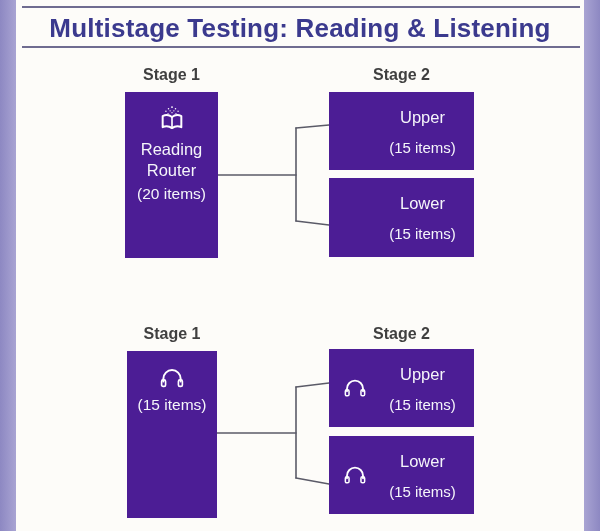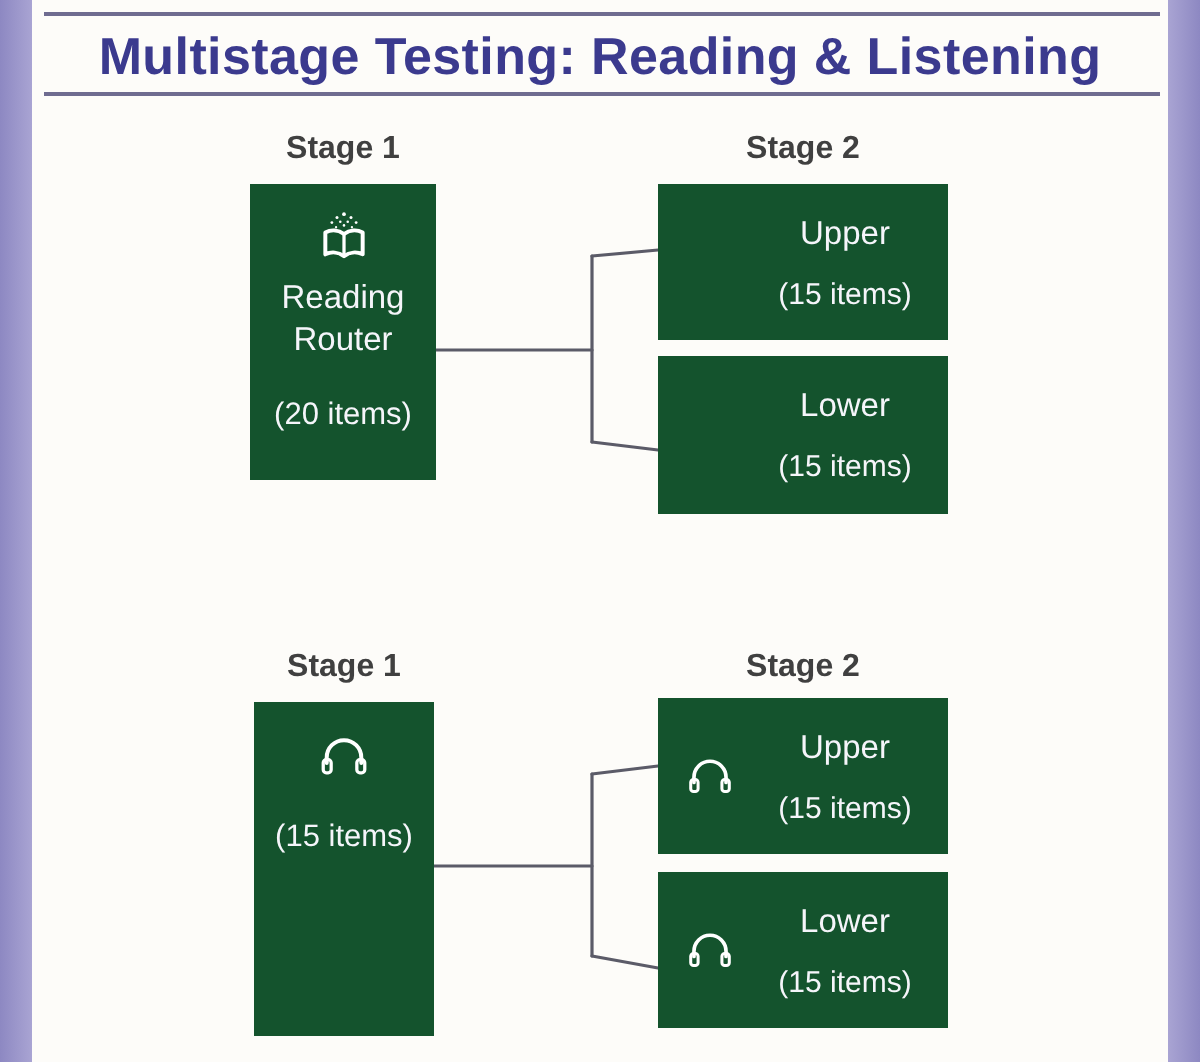--- a/index.html
+++ b/index.html
@@ -14,24 +14,24 @@
   
   .rule { position:absolute; left:22px; width:558px; height:2px; background:#6f6c90; }
   .rule-top { top:6px; } .rule-bottom { top:46px; }
   .title {
     position:absolute; top:13px; left:16px; width:568px; text-align:center;
     font-size:26px; font-weight:bold; color:#3b3a8e; letter-spacing:.2px; white-space:nowrap;
   }
   
   .stage-label { position:absolute; font-size:16px; font-weight:bold; color:#404040; text-align:center; }
   
-  .node { position:absolute; background:#14532d; color:#f5f5fa; box-sizing:border-box; }
+  .node { position:absolute; background:#4c1d95; color:#f5f5fa; box-sizing:border-box; }
   .router { display:flex; flex-direction:column; align-items:center; text-align:center; padding-top:13px; }
   .router .name  { font-size:16.5px; line-height:21px; margin-top:6px; }
-  .router .items { font-size:15.5px; margin-top:18px; }
+  .router .items { font-size:15.5px; margin-top:4px; }
   .branch { display:flex; flex-direction:column; justify-content:center; }
   .branch .inner { margin-left:42px; text-align:center; }
   .branch .name  { font-size:16.5px; line-height:20px; }
   .branch .items { font-size:15px; margin-top:12px; }
   .branch-icon { position:absolute; left:13px; top:50%; transform:translateY(-50%); line-height:0; }
   .router-icon { line-height:0; }
   svg.connectors { position:absolute; left:0; top:0; pointer-events:none; }
 </style>
 </head>
 <body>
@@ -56,21 +56,21 @@
       <path d="M217 433 L296 433"></path>
       <path d="M296 387 L296 478"></path>
       <path d="M296 387 L329 383"></path>
       <path d="M296 478 L329 484"></path>
     </g>
   </svg>
 
   <div class="stage-label" style="left:125px; top:66px; width:93px;">Stage 1</div>
   <div class="stage-label" style="left:329px; top:66px; width:145px;">Stage 2</div>
 
-  <div class="node router" style="left:125px; top:92px; width:93px; height:148px;">
+  <div class="node router" style="left:125px; top:92px; width:93px; height:166px;">
     <span class="router-icon">
       <svg width="28" height="28" viewBox="0 0 24 24">
         <g fill="#ffffff">
           <circle cx="12" cy="1.8" r="0.8"></circle>
             <circle cx="9" cy="3.2" r="0.65"></circle>
             <circle cx="15" cy="3.2" r="0.65"></circle>
           <circle cx="6.8" cy="5.4" r="0.6"></circle>
             <circle cx="17.2" cy="5.4" r="0.6"></circle>
           <circle cx="10.4" cy="5" r="0.55"></circle>
             <circle cx="13.6" cy="5" r="0.55"></circle>

